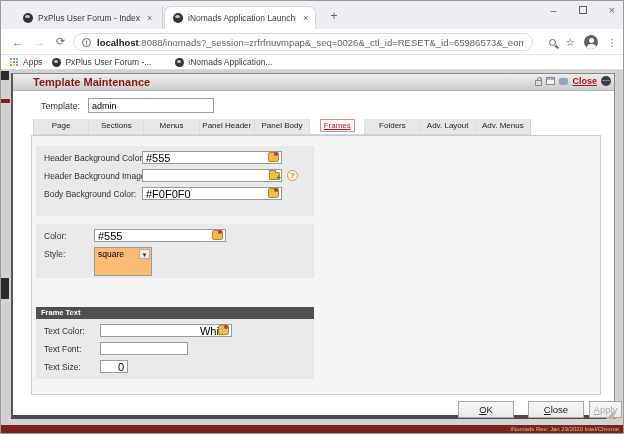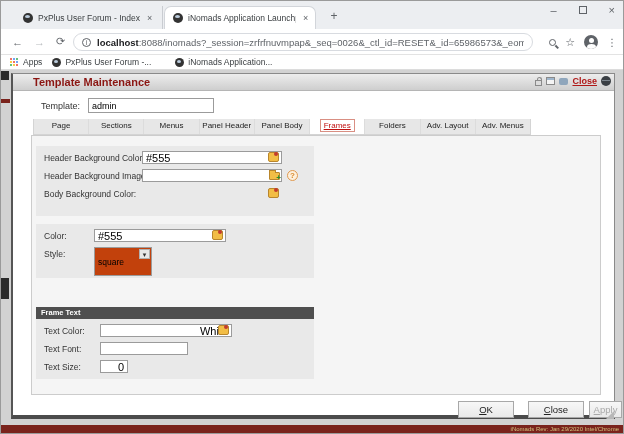--- a/index.html
+++ b/index.html
@@ -127,22 +127,22 @@
   .g-text .in-icon { left:182px; }
   .icon-folder { position:absolute; width:11px; height:8px; background:#f2bd45; border:1px solid #b9862c;
             border-radius:1px; top:5px; }
   .icon-folder::before { content:""; position:absolute; left:-1px; top:-3px; width:5px; height:2px;
             background:#f2bd45; border:1px solid #b9862c; border-bottom:none; }
   .icon-folder::after { content:"+"; position:absolute; right:-2px; bottom:-3px; color:#2e8b2e;
             font-size:8px; font-weight:bold; }
   .icon-help { position:absolute; left:251px; top:3px; width:11px; height:11px; border-radius:50%;
             background:#fdf0dc; border:1px solid #e09a50; color:#d98a30; font-size:8px;
             font-weight:bold; text-align:center; line-height:10px; }
-  .fselect { position:absolute; left:58px; top:2px; width:58px; height:29px; background:#c2410c;
-            border:1px solid #9b9b9b; font-size:8.5px; padding:8px 3px; line-height:12px; color:#000; }
+  .fselect { position:absolute; left:58px; top:2px; width:58px; height:29px; background:#fdba74;
+            border:1px solid #9b9b9b; font-size:8.5px; padding:0 3px; line-height:12px; color:#000; }
   .fselect .sel-arrow { position:absolute; right:1px; top:1px; width:11px; height:10px;
             background:#e8e8e8; border:1px solid #b0b0b0; font-size:7px; line-height:9px; text-align:center; color:#333; }
   
   .dlg-btn { position:absolute; top:327px; height:17px; background:linear-gradient(#f7f7f7,#e9e9e9);
             border:1px solid #a8a8a8; font-size:9.5px; color:#222; font-family:"Liberation Sans",sans-serif; }
   .dlg-btn span { display:block; text-align:center; line-height:15px; }
   .dlg-btn span::first-letter { text-decoration:underline; }
   #btn-ok    { left:445px; width:56px; }
   #btn-close { left:515px; width:56px; }
   #btn-apply { left:576px; width:33px; color:#a9a9a9; }
@@ -279,20 +279,21 @@
               <span class="icon-palette in-icon"></span>
             </div>
             <div class="frow">
               <span class="flabel">Header Background Image:</span>
               <input class="finput" value="" style="">
               <span class="icon-folder" style="left:233px"></span>
               <span class="icon-help">?</span>
             </div>
             <div class="frow">
               <span class="flabel">Body Background Color:</span>
+              <input class="finput" value="#F0F0F0" style="">
               <span class="icon-palette in-icon"></span>
             </div>
           </div>
         </div>
 
         <div class="group g-border" id="group-2">
           <div class="group-body">
             <div class="frow">
               <span class="flabel">Color:</span>
               <input class="finput" value="#555" style="">

